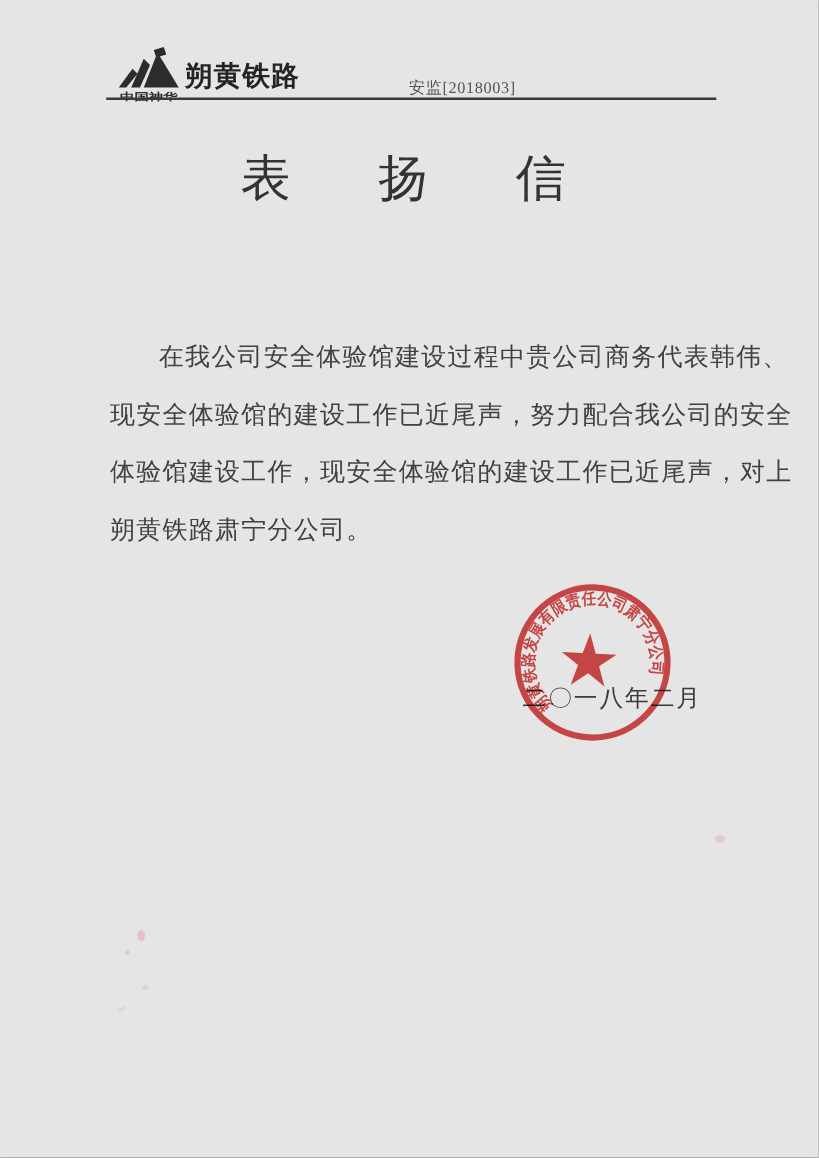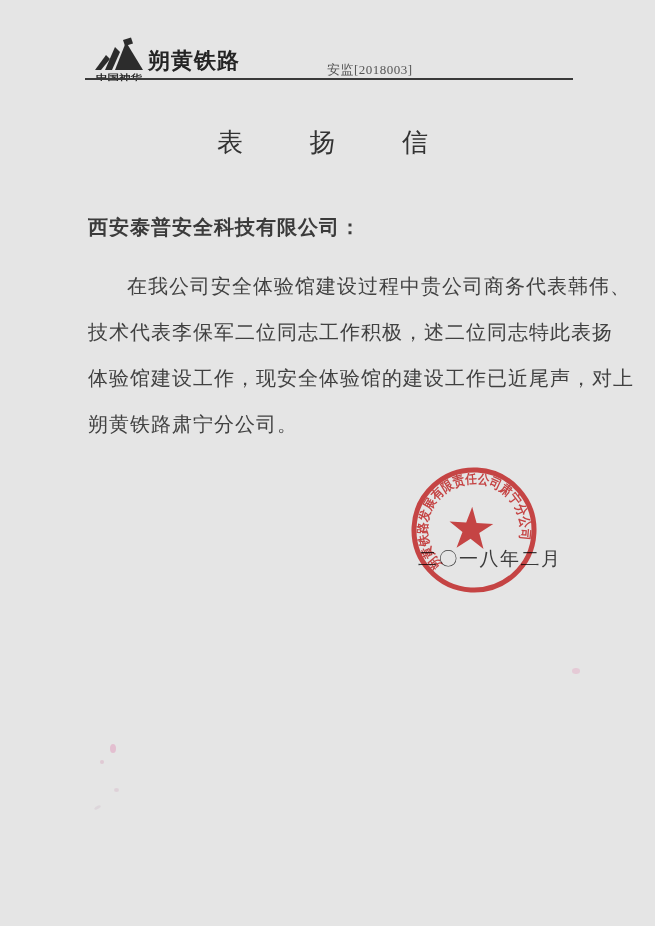--- a/index.html
+++ b/index.html
@@ -25,21 +25,21 @@
     font-size:13px;color:#555555;letter-spacing:.5px;margin-left:32px;
   }
   .header-rule{
     position:absolute;left:85px;right:82px;top:78px;
     height:2px;background:#3a3a3a;
   }
   
   .title{
     position:absolute;left:0;right:0;top:118px;
     text-align:center;
-    font-size:26px;line-height:50px;
+    font-size:40px;line-height:50px;
     letter-spacing:30px;padding-left:20px;
     color:#333333;
   }
   
   .addressee{
     position:absolute;left:88px;top:214px;
     font-size:20px;font-weight:bold;letter-spacing:1px;color:#3b3b3b;
   }
   .letter-body{
     position:absolute;left:88px;top:263px;width:486px;
@@ -90,25 +90,24 @@
   </svg>
 
   <div class="brand">朔黄铁路</div>
 
   <div class="doc-number">安监[2018003]</div>
 
   <div class="header-rule"></div>
 
   <div class="title">表 扬 信</div>
 
-  <div class="addressee">西安泰普安全科技有限公司：</div>
 
   <div class="letter-body">
     <div class="line indent">在我公司安全体验馆建设过程中贵公司商务代表韩伟、</div>
-    <div class="line">技术代表李保军二位同志工作积极，述二位同志特此表扬</div>
+    <div class="line">现安全体验馆的建设工作已近尾声，努力配合我公司的安全</div>
     <div class="line">体验馆建设工作，现安全体验馆的建设工作已近尾声，对上</div>
     <div class="line">朔黄铁路肃宁分公司。</div>
   </div>
 
   <div class="date-line">二〇一八年二月</div>
 
   <svg class="seal-svg" viewBox="0 0 160 160">
     <defs>
       <path id="sealArc" d="M 49.8 116 A 47 47 0 1 1 110.2 116" fill="none"></path>
     </defs>

